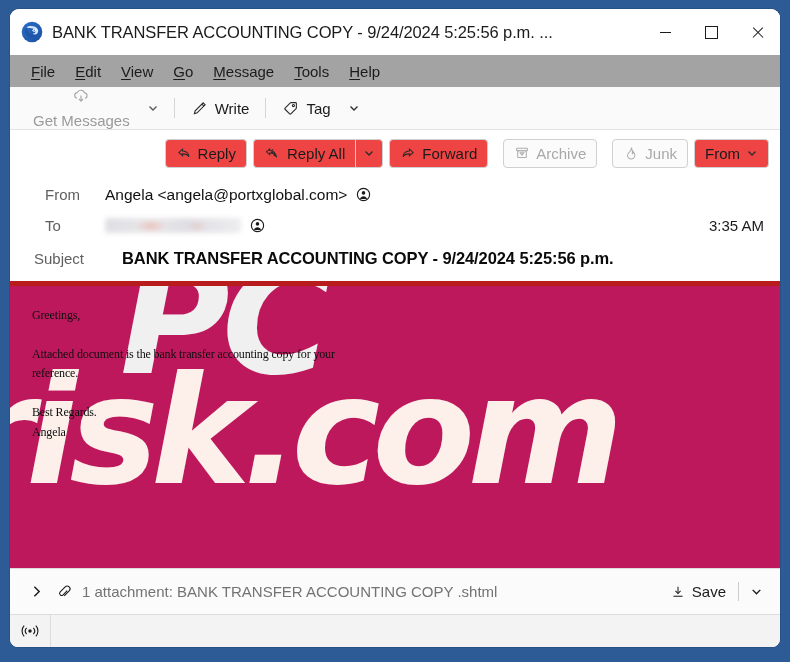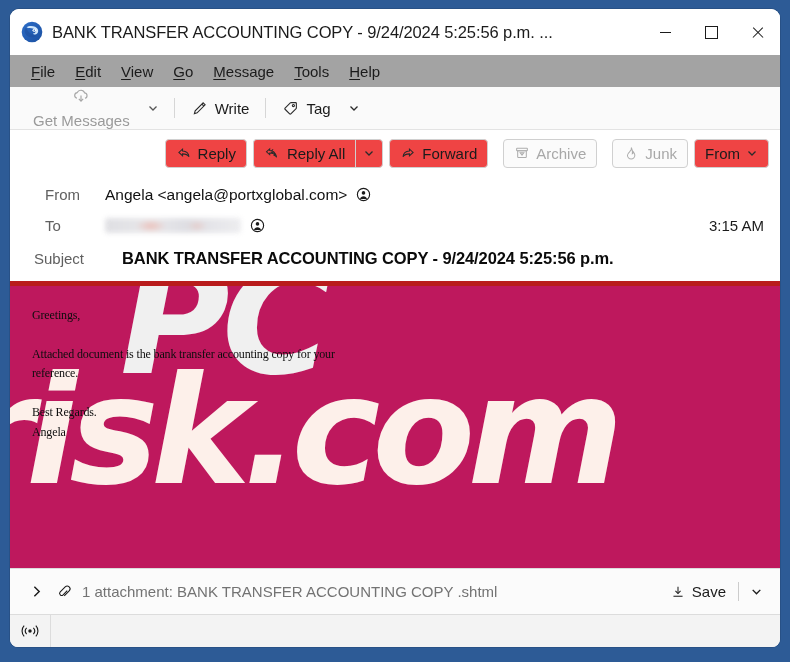--- a/index.html
+++ b/index.html
@@ -514,21 +514,21 @@
         <span class="hdr-value">
           <span class="redacted"></span>
           <span>
             <svg width="17" height="17" viewBox="0 0 20 20" fill="none" stroke="#1b1b1b" stroke-width="1.35">
               <circle cx="10" cy="10" r="7.2"></circle>
               <circle cx="10" cy="8.1" r="2.1" fill="#1b1b1b" stroke="none"></circle>
               <path d="M5.9 15.2c.6-2 2.1-3.1 4.1-3.1s3.5 1.1 4.1 3.1" fill="#1b1b1b" stroke="none"></path>
             </svg>
           </span>
         </span>
-        <span class="hdr-time">3:15 AM</span>
+        <span class="hdr-time">3:35 AM</span>
       </div>
 
       <div class="subj-row">
         <span class="subj-label">Subject</span>
         <span class="subj-value">BANK TRANSFER ACCOUNTING COPY - 9/24/2024 5:25:56 p.m.</span>
       </div>
     </div>
 
     <div class="bodywrap">
 

